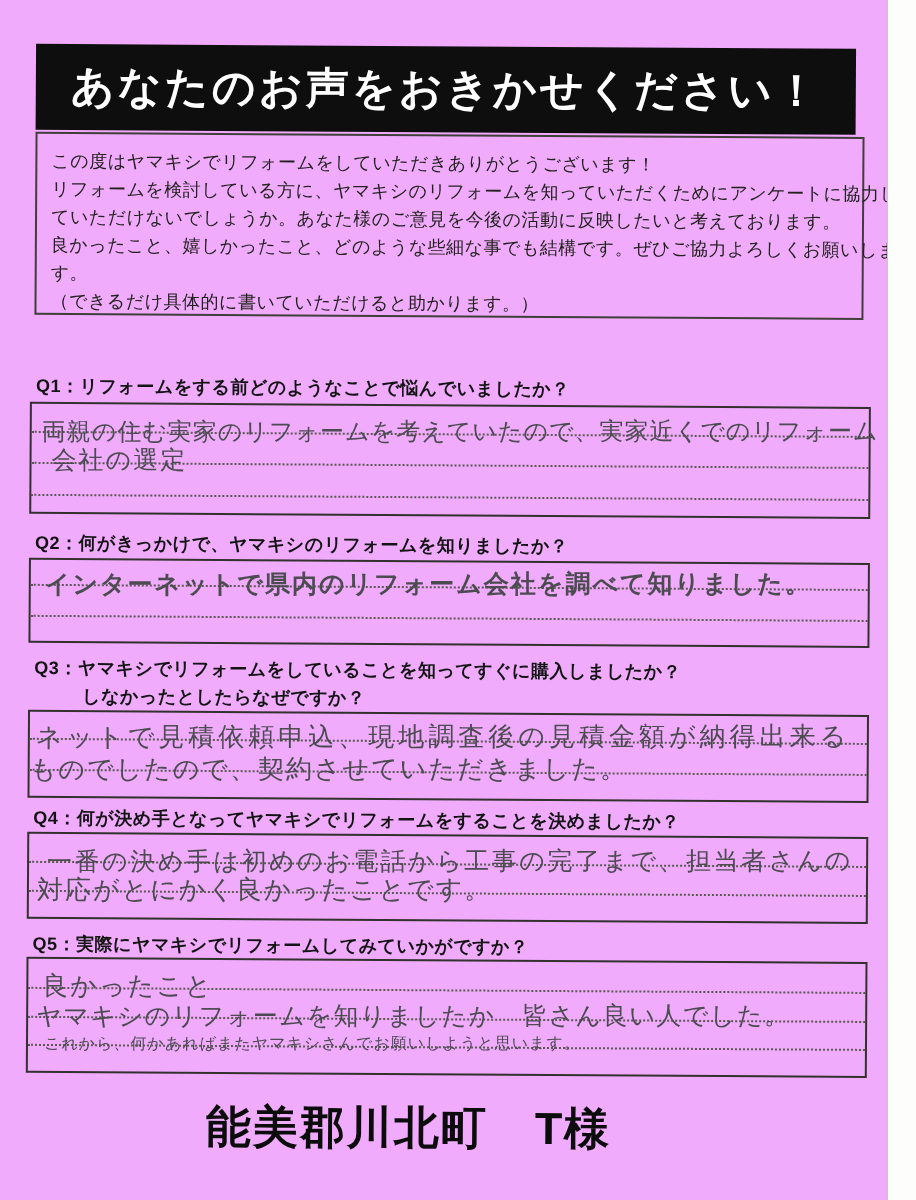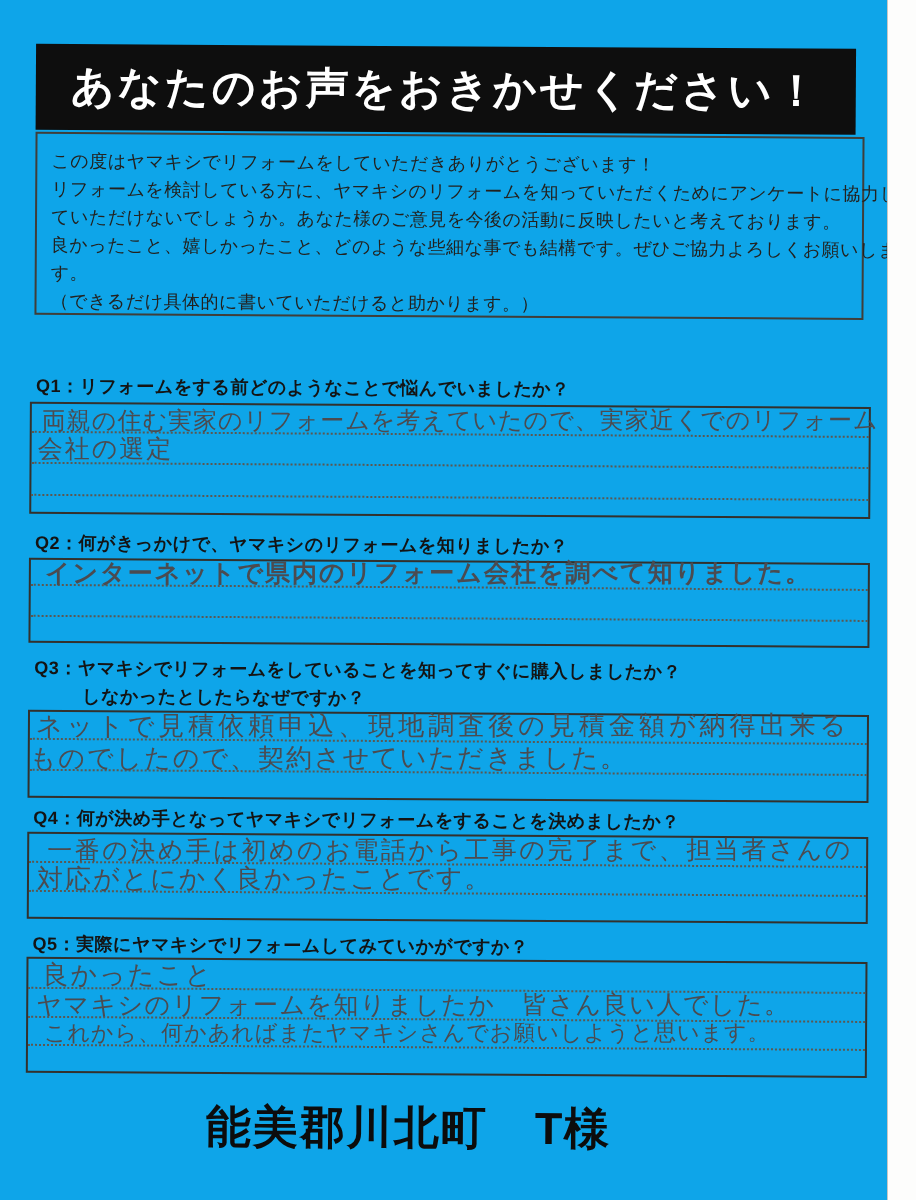--- a/index.html
+++ b/index.html
@@ -1,21 +1,21 @@
 <!DOCTYPE html>
 <html lang="ja"><head>
 <meta charset="utf-8">
 <style>
   html,body{margin:0;padding:0;}
   body{background:#e8e8e8;}
   .page{
     position:relative;
     width:916px;height:1200px;
     margin:0 auto;
-    background:#0ea5e9;
+    background:#f0abfc;
     overflow:hidden;
     font-family:"Liberation Sans","DejaVu Sans",sans-serif;
     color:#1a1a1a;
   }
   
   .scan-edge{
     position:absolute;top:0;bottom:0;width:1px;
     background:#c9c7c3;
   }
   .scan-band{
@@ -79,21 +79,21 @@
   .hand{
     position:relative;
     display:inline-block;
     font-family:"DejaVu Sans",sans-serif;
     font-size:25px;
     font-weight:400;
     color:#4b4b50;
     letter-spacing:2px;
     white-space:nowrap;
     transform:rotate(-0.4deg);
-    top:0;
+    top:11px;
     line-height:26px;
   }
   
   .footer{
     position:absolute;left:0;top:1096px;width:916px;
     text-align:center;
     padding-right:86px;
     box-sizing:border-box;
   }
   .footer-name{
@@ -123,21 +123,21 @@
       <div class="intro-line">す。</div>
       <div class="intro-line">（できるだけ具体的に書いていただけると助かります。）</div>
     </div>
 
     <div class="q-label" style="top:374px;">Q1：リフォームをする前どのようなことで悩んでいましたか？</div>
     <div class="answer-box" style="top:402px;height:112px;">
       <div class="rule-row" style="height:29px;">
         <span class="hand" style="margin-left:10px;font-size:24px;letter-spacing:1px;">両親の住む実家のリフォームを考えていたので、実家近くでのリフォーム</span>
       </div>
       <div class="rule-row" style="height:31px;">
-        <span class="hand" style="margin-left:6px;text-align:right;">会社の選定</span>
+        <span class="hand" style="margin-left:20px;text-align:right;">会社の選定</span>
       </div>
       <div class="rule-row" style="height:32px;"></div>
       <div class="rule-row last" style="height:16px;"></div>
     </div>
 
     <div class="q-label" style="top:531px;">Q2：何がきっかけで、ヤマキシのリフォームを知りましたか？</div>
     <div class="answer-box" style="top:558px;height:85px;">
       <div class="rule-row" style="height:26px;">
         <span class="hand" style="margin-left:14px;font-weight:bold;">インターネットで県内のリフォーム会社を調べて知りました。</span>
       </div>
@@ -170,21 +170,21 @@
 
     <div class="q-label" style="top:932px;">Q5：実際にヤマキシでリフォームしてみていかがですか？</div>
     <div class="answer-box" style="top:957px;height:116px;">
       <div class="rule-row" style="height:30px;">
         <span class="hand" style="margin-left:14px;font-size:26px;">良かったこと</span>
       </div>
       <div class="rule-row" style="height:29px;">
         <span class="hand" style="margin-left:8px;font-size:25px;letter-spacing:1.5px;">ヤマキシのリフォームを知りましたか　皆さん良い人でした。</span>
       </div>
       <div class="rule-row" style="height:28px;">
-        <span class="hand" style="margin-left:16px;font-size:22px;letter-spacing:1px;">これから、何かあればまたヤマキシさんでお願いしようと思います。</span>
+        <span class="hand" style="margin-left:16px;font-size:16px;letter-spacing:1px;">これから、何かあればまたヤマキシさんでお願いしようと思います。</span>
       </div>
       <div class="rule-row last" style="height:25px;"></div>
     </div>
 
     <div class="footer">
       <span class="footer-name">能美郡川北町　T様</span>
     </div>
 
   </div>
 

